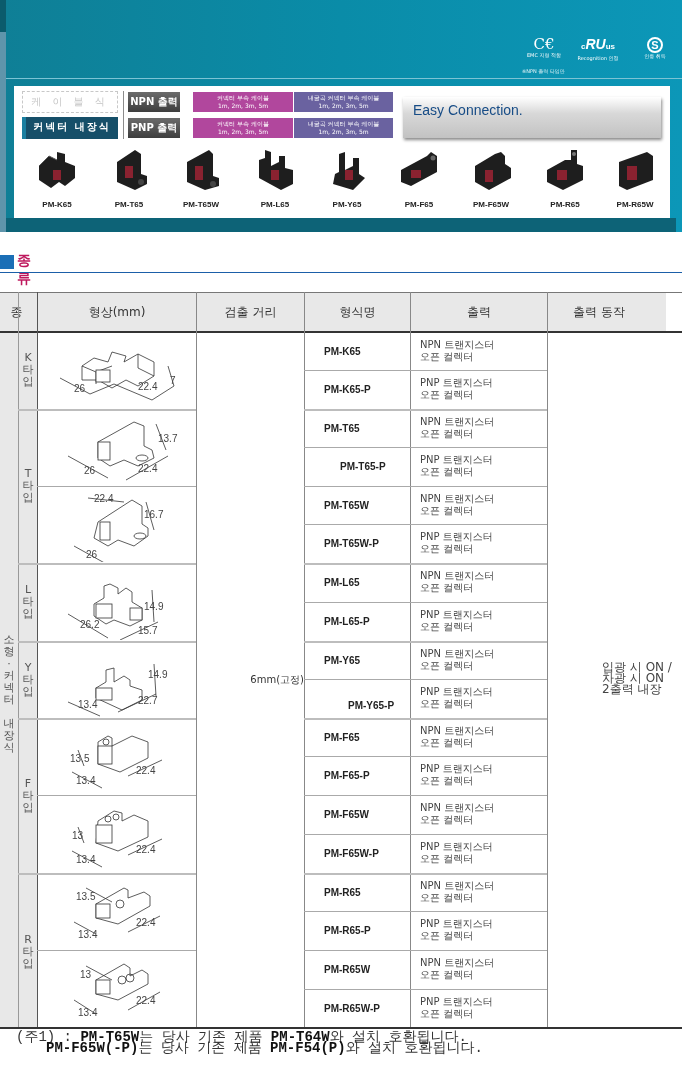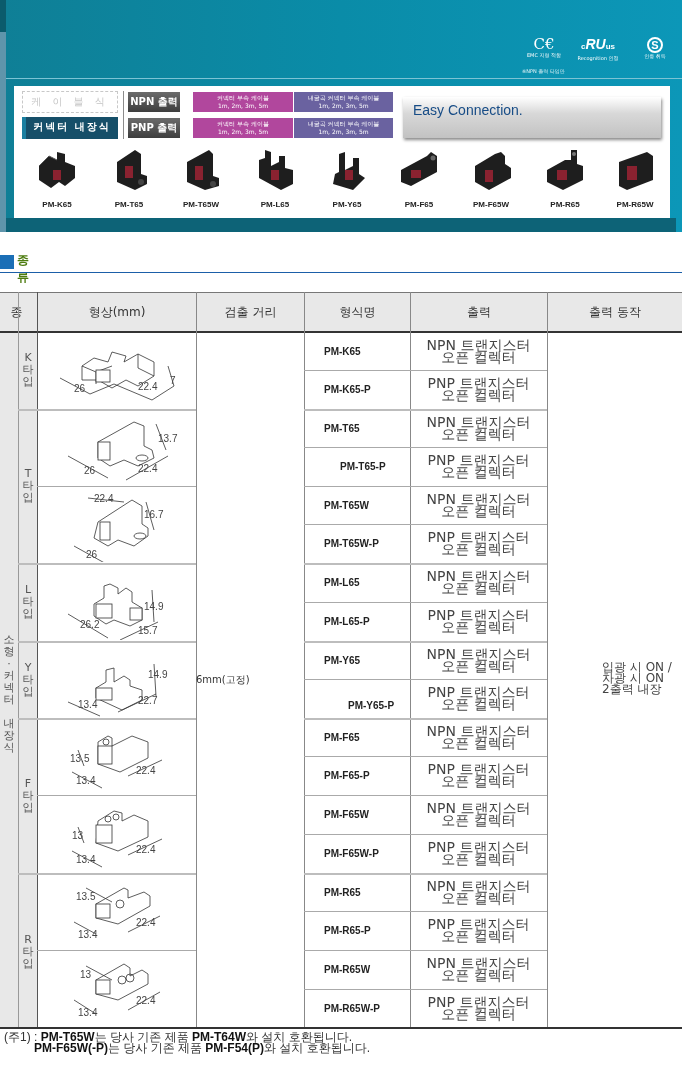--- a/index.html
+++ b/index.html
@@ -44,44 +44,44 @@
   .easy .l2 { position: absolute; left: 25px; top: 22px; font-size: 13px; color: #174c86; letter-spacing: -0.3px; white-space: nowrap; }
 
   .products { position: absolute; left: 14px; top: 144px; width: 656px; height: 74px; }
   .prod { position: absolute; top: 0; width: 70px; text-align: center; }
   .prod .img { width: 44px; height: 44px; margin: 4px auto 0; position: relative; }
   .prod .name { font-family: "Liberation Sans", sans-serif; font-weight: bold; font-size: 8px; color: #222; margin-top: 8px; }
 
   
   .sec-head { position: absolute; left: 0; top: 252px; height: 20px; }
   .sec-head .sq { position: absolute; left: 0; top: 3px; width: 14px; height: 14px; background: #1b6fb6; }
-  .sec-head .tx { position: absolute; left: 17px; top: 0; font-size: 12px; font-weight: bold; color: #4d7c0f; }
+  .sec-head .tx { position: absolute; left: 17px; top: 0; font-size: 14px; font-weight: bold; color: #be185d; }
   .sec-rule { position: absolute; left: 0; top: 272px; width: 682px; height: 1px; background: #1b5fa8; }
   .th { position: absolute; top: 292px; height: 40px; background: #e8e8e8; color: #333; font-size: 12px; text-align: center; line-height: 40px; }
   .tbl-topline { position: absolute; left: 0; top: 292px; width: 682px; height: 1px; background: #777; }
   .tbl-headline { position: absolute; left: 0; top: 331px; width: 682px; height: 2px; background: #333; }
   .tbl-botline { position: absolute; left: 0; top: 1027px; width: 682px; height: 2px; background: #333; }
   .vline { position: absolute; width: 1px; background: #888; }
   .hline { position: absolute; height: 1px; background: #aaa; }
   .hline.thick { height: 2px; background: #bdbdbd; }
 
   .cat-col { position: absolute; left: 0; top: 333px; width: 18px; height: 694px; background: #e8e8e8; }
   .type-col { position: absolute; left: 18px; top: 333px; width: 19px; height: 694px; background: #e8e8e8; }
   .vtext { position: absolute; font-size: 11px; color: #555; text-align: center; line-height: 12px; }
   .vtext span { display: block; }
 
   .cell-model { position: absolute; left: 304px; width: 106px; font-family: "Liberation Sans", sans-serif; font-weight: bold; font-size: 10px; color: #222; padding-left: 20px; }
-  .cell-out { position: absolute; left: 410px; width: 137px; font-size: 14px; color: #444; text-align: center; line-height: 12px; }
-  .dist { position: absolute; left: 196px; width: 108px; top: 673px; text-align: left; font-size: 10px; color: #333; }
+  .cell-out { position: absolute; left: 420px; width: 137px; font-size: 10px; color: #444; line-height: 12px; }
+  .dist { position: absolute; left: 196px; width: 108px; top: 673px; text-align: right; font-size: 10px; color: #333; }
   .action { position: absolute; left: 602px; top: 662px; font-size: 12px; color: #444; line-height: 11px; }
 
   .drawing { position: absolute; left: 38px; width: 158px; }
   .drawing svg { display: block; }
 
-  .notes { position: absolute; left: 4px; top: 1032px; font-size: 12px; color: #333; line-height: 11px; font-family: Liberation Sans, sans-serif; }
+  .notes { position: absolute; left: 16px; top: 1032px; font-size: 14px; color: #333; line-height: 11px; font-family: Liberation Mono, monospace; }
   .notes .line { white-space: nowrap; }
   .notes .ind { padding-left: 30px; }
   .notes b { color: #111; }
 </style>
 </head>
 <body>
 
 <div class="banner">
   <div class="leftbar"></div>
   <div class="leftbar2"></div>
@@ -232,21 +232,21 @@
   <div class="tx">종류</div>
 </div>
 <div class="sec-rule"></div>
 
 <div>
   <div class="th" style="left:0;width:37px;letter-spacing:4px;">종 류</div>
   <div class="th" style="left:38px;width:158px;">형상(mm)</div>
   <div class="th" style="left:197px;width:107px;">검출 거리</div>
   <div class="th" style="left:305px;width:105px;">형식명</div>
   <div class="th" style="left:411px;width:136px;">출력</div>
-  <div class="th" style="left:548px;width:134px;">출력 동작</div>
+  <div class="th" style="left:532px;width:134px;">출력 동작</div>
   <div class="tbl-topline"></div>
   <div class="tbl-headline"></div>
 
   <div class="cat-col"></div>
   <div class="type-col"></div>
 
   <div class="vtext" style="left:3px;top:634px;width:12px;">
     <span>소</span>
       <span>형</span>
       <span>·</span>

